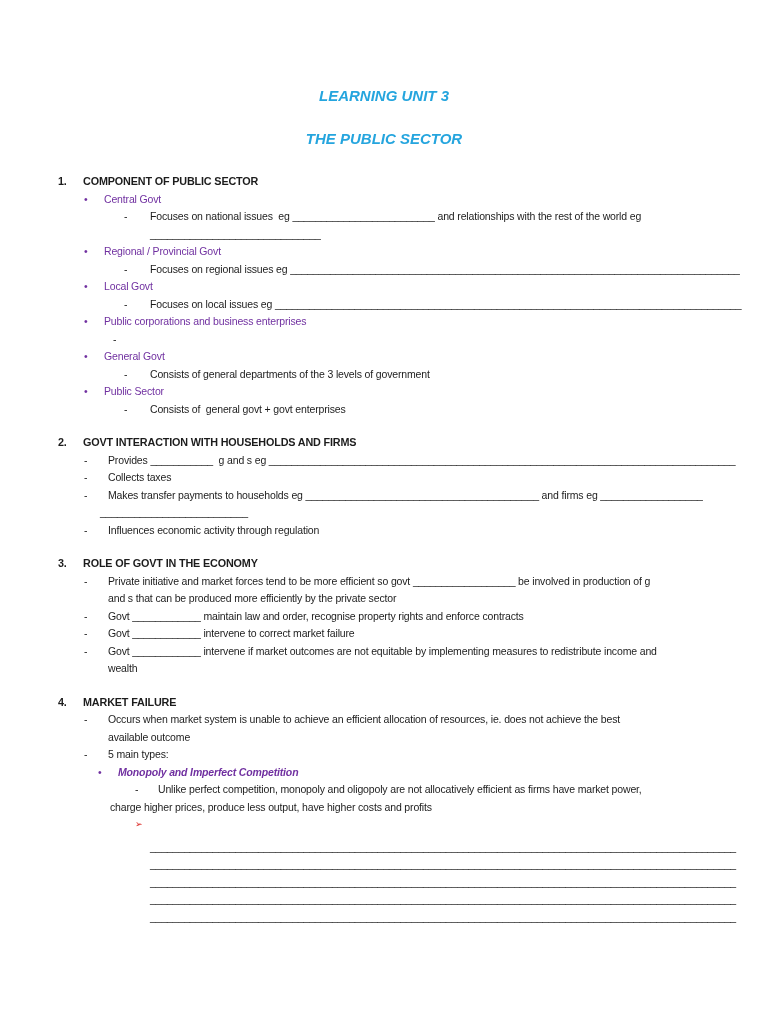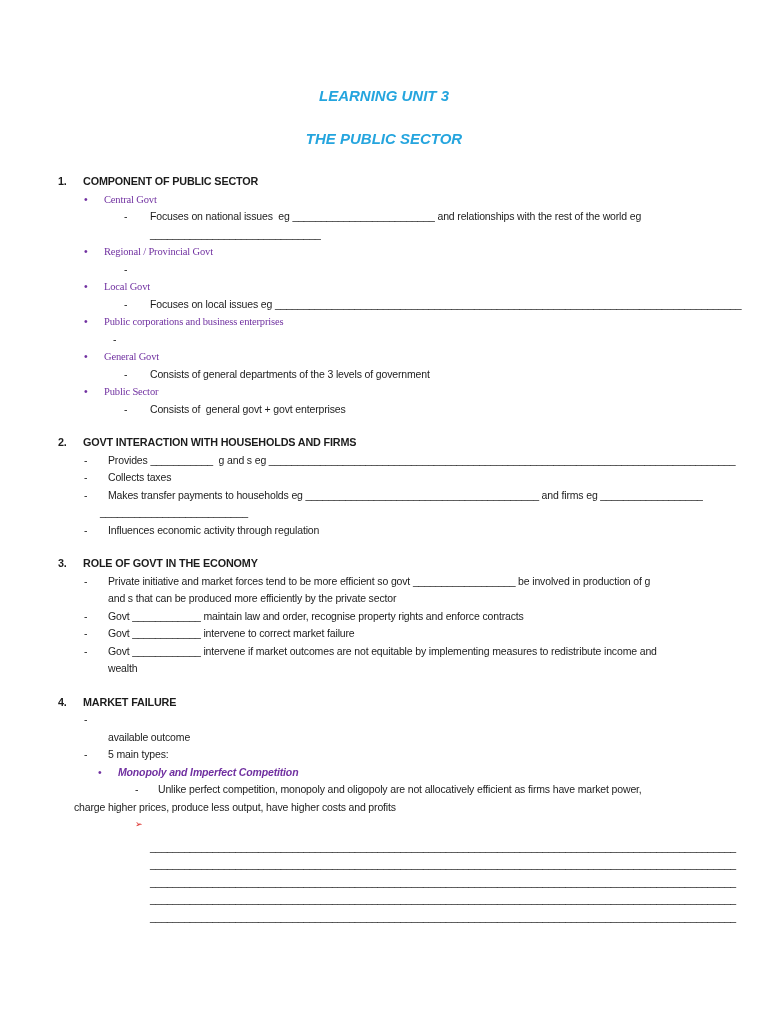--- a/index.html
+++ b/index.html
@@ -41,21 +41,21 @@
   .sec-head .num { flex: 0 0 25px; }
 
   .row { display: flex; line-height: 17.5px; }
   .row .marker { flex: 0 0 auto; }
   .row .txt { white-space: pre; }
 
   
   .mk-purple { color: #7030a0; }
   .mk-red { color: #d9201c; font-size: 9px; line-height: 17.5px; }
 
-  .c-purple { color: #7030a0; font-family: Liberation Serif, serif; }
+  .c-purple { color: #7030a0; }
   .pbi { color: #7030a0; font-weight: bold; font-style: italic; }
   .rbi { color: #d9201c; font-weight: bold; font-style: italic; }
   .b { font-weight: normal; }
 
   .row.ans-first { margin-top: 5px; }
 
   .footer {
     position: absolute;
     top: 943px; left: 0; right: 0;
     text-align: center;
@@ -88,20 +88,21 @@
       </div>
       <div class="row cont2" style="padding-left: 150px;">
         <div class="txt"><span>______________________________</span></div>
       </div>
       <div class="row bullet1" style="padding-left: 84px;">
         <span class="marker mk-purple" style="width: 20px;">•</span>
         <div class="txt c-purple"><span>Regional / Provincial Govt</span></div>
       </div>
       <div class="row dash2" style="padding-left: 124px;">
         <span class="marker " style="width: 26px;">-</span>
+        <div class="txt"><span>Focuses on </span><span class="b">regional</span><span> issues eg </span><span>_______________________________________________________________________________</span></div>
       </div>
       <div class="row bullet1" style="padding-left: 84px;">
         <span class="marker mk-purple" style="width: 20px;">•</span>
         <div class="txt c-purple"><span>Local Govt</span></div>
       </div>
       <div class="row dash2" style="padding-left: 124px;">
         <span class="marker " style="width: 26px;">-</span>
         <div class="txt"><span>Focuses on </span><span class="b">local</span><span> issues eg </span><span>__________________________________________________________________________________</span></div>
       </div>
       <div class="row bullet1" style="padding-left: 84px;">
@@ -175,37 +176,38 @@
       </div>
       <div class="row cont1" style="padding-left: 108px;">
         <div class="txt"><span>wealth</span></div>
       </div>
       <div class="sec-head">
         <span class="num">4.</span>
         <span>MARKET FAILURE</span>
       </div>
       <div class="row dash1" style="padding-left: 84px;">
         <span class="marker " style="width: 24px;">-</span>
+        <div class="txt"><span>Occurs when market system is unable to achieve an efficient allocation of resources, ie. does not achieve the best</span></div>
       </div>
       <div class="row cont1" style="padding-left: 108px;">
         <div class="txt"><span>available outcome</span></div>
       </div>
       <div class="row dash1" style="padding-left: 84px;">
         <span class="marker " style="width: 24px;">-</span>
         <div class="txt"><span>5 main types:</span></div>
       </div>
       <div class="row bullet2" style="padding-left: 98px;">
         <span class="marker mk-purple" style="width: 20px;">•</span>
         <div class="txt pbi"><span>Monopoly and Imperfect Competition</span></div>
       </div>
       <div class="row dash3" style="padding-left: 135px;">
         <span class="marker " style="width: 23px;">-</span>
         <div class="txt"><span>Unlike perfect competition, monopoly and oligopoly are not allocatively efficient as firms have market power,</span></div>
       </div>
-      <div class="row cont3" style="padding-left: 74px;">
+      <div class="row cont3" style="padding-left: 110px;">
         <div class="txt"><span>charge higher prices, produce less output, have higher costs and profits</span></div>
       </div>
       <div class="row arrow3" style="padding-left: 135px;">
         <span class="marker mk-red" style="width: 23px;">➢</span>
       </div>
       <div class="row ans ans-first" style="padding-left: 150px;">
         <div class="txt"><span>_______________________________________________________________________________________________________</span></div>
       </div>
       <div class="row ans" style="padding-left: 150px;">
         <div class="txt"><span>_______________________________________________________________________________________________________</span></div>

